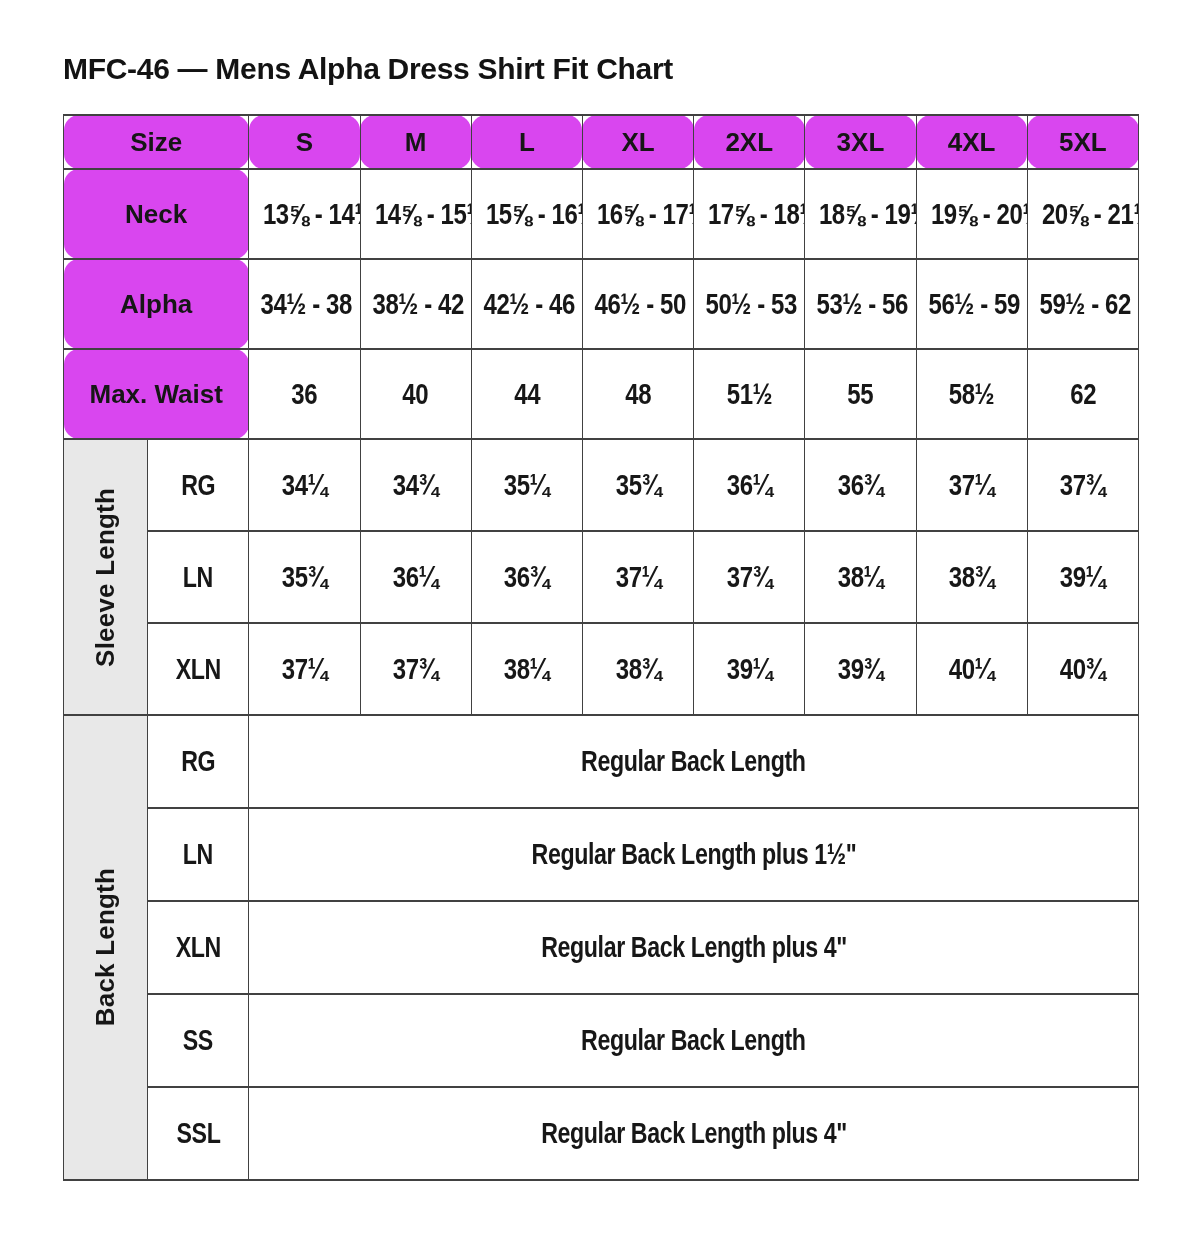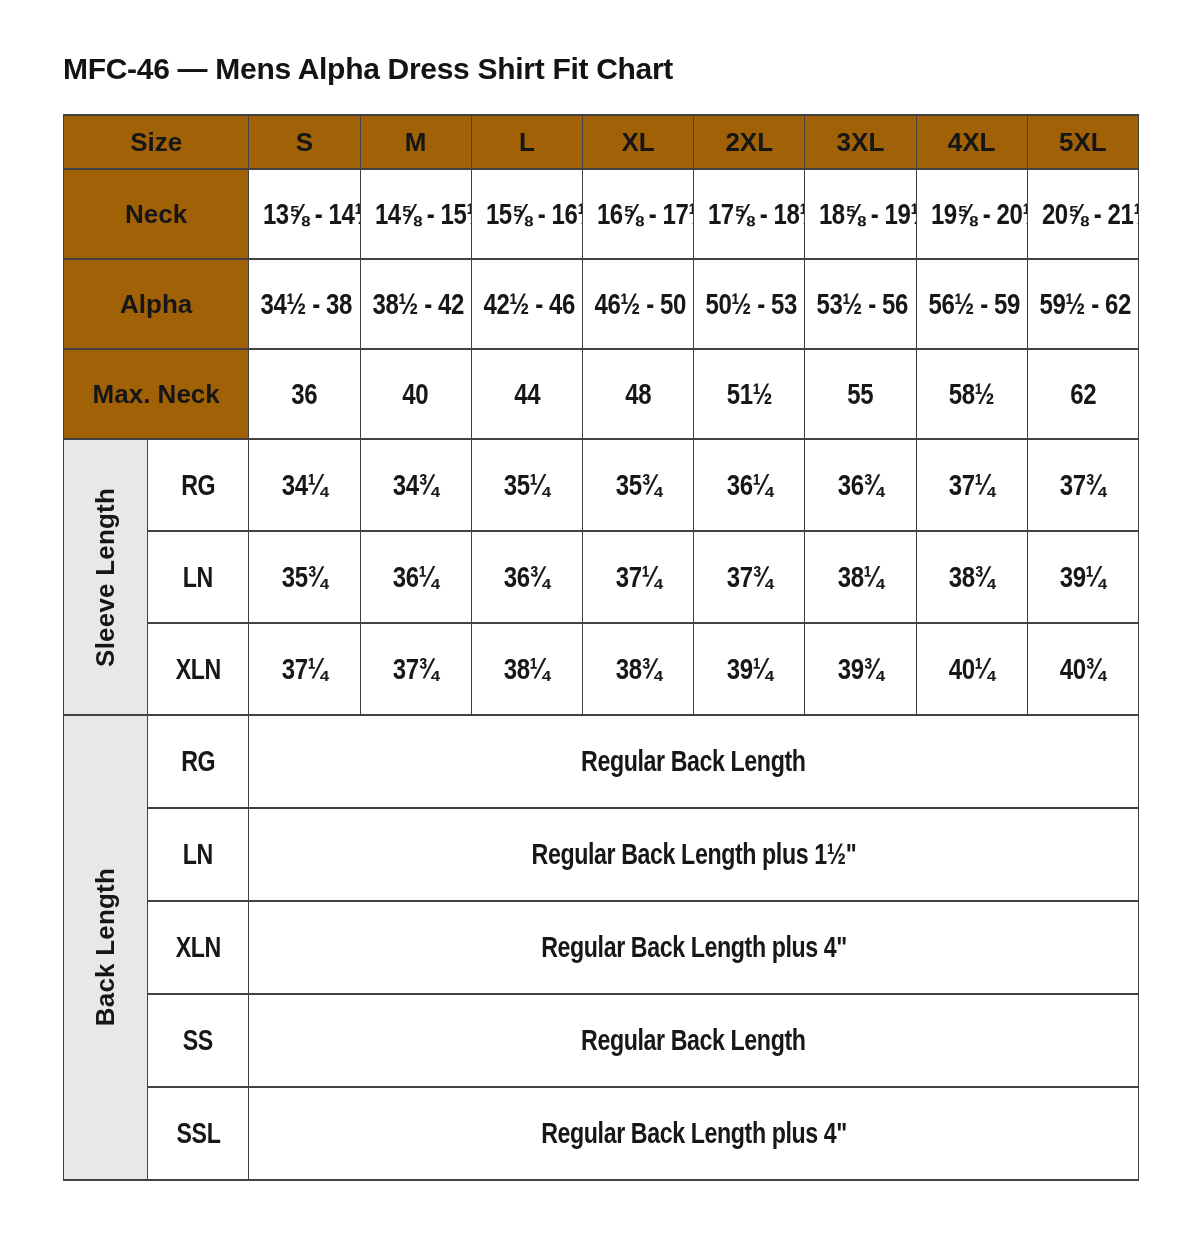--- a/index.html
+++ b/index.html
@@ -31,21 +31,21 @@
   }
   .fit-table td, .fit-table th {
     border: 1.5px solid #414141;
     border-top-width: 2.5px;
     border-bottom-width: 2.5px;
     text-align: center;
     vertical-align: middle;
     padding: 0;
     overflow: hidden;
   }
-  .gray  { background: #a16207; }
+  .gray  { background: #d946ef; border-radius: 15px; }
   .white { background: #ffffff; }
 
   tr.r-header { height: 54px; }
   tr.r-meas   { height: 90px; margin-top: 21px; }
   tr.r-sleeve { height: 92px; }
   tr.r-back   { height: 93px; }
 
   .hdr-label, .row-label {
     font-size: 26px;
     font-weight: bold;
@@ -133,21 +133,21 @@
       <td class="white"><span class="cond">38½ - 42</span></td>
       <td class="white"><span class="cond">42½ - 46</span></td>
       <td class="white"><span class="cond">46½ - 50</span></td>
       <td class="white"><span class="cond">50½ - 53</span></td>
       <td class="white"><span class="cond">53½ - 56</span></td>
       <td class="white"><span class="cond">56½ - 59</span></td>
       <td class="white"><span class="cond">59½ - 62</span></td>
     </tr>
 
     <tr class="r-meas">
-      <th colspan="2" class="gray row-label">Max. Neck</th>
+      <th colspan="2" class="gray row-label">Max. Waist</th>
       <td class="white"><span class="cond">36</span></td>
       <td class="white"><span class="cond">40</span></td>
       <td class="white"><span class="cond">44</span></td>
       <td class="white"><span class="cond">48</span></td>
       <td class="white"><span class="cond">51½</span></td>
       <td class="white"><span class="cond">55</span></td>
       <td class="white"><span class="cond">58½</span></td>
       <td class="white"><span class="cond">62</span></td>
     </tr>
 

